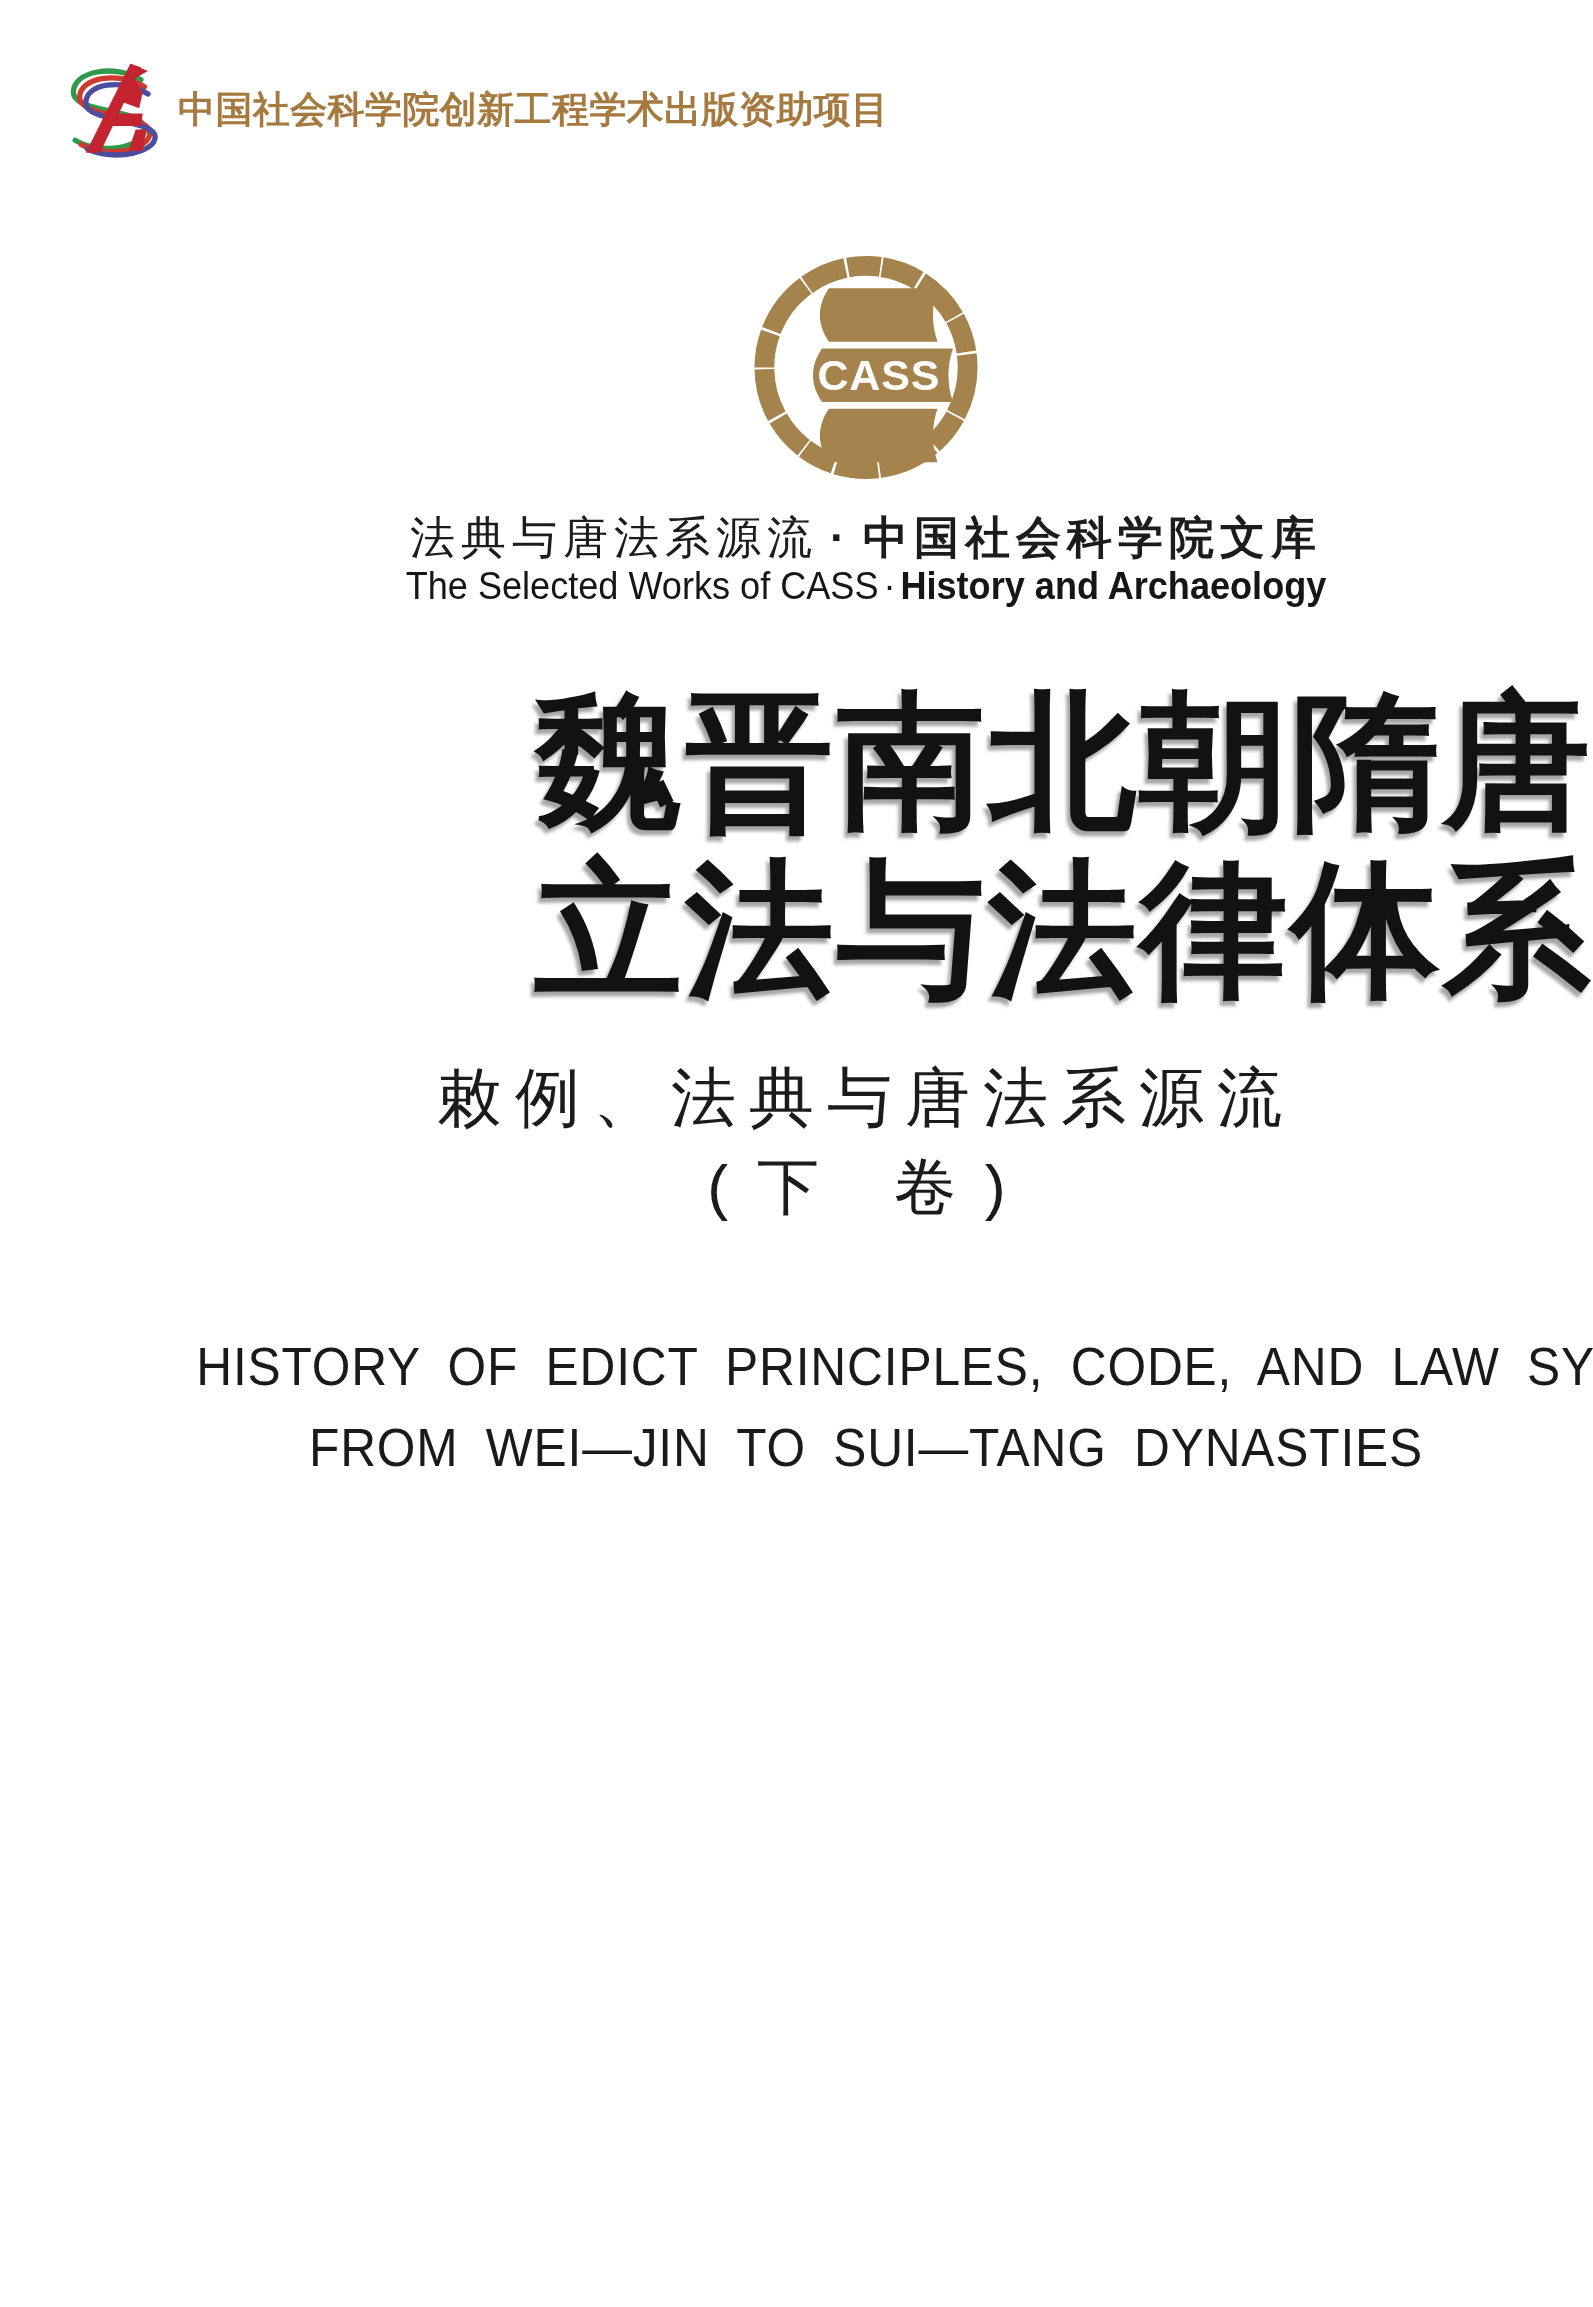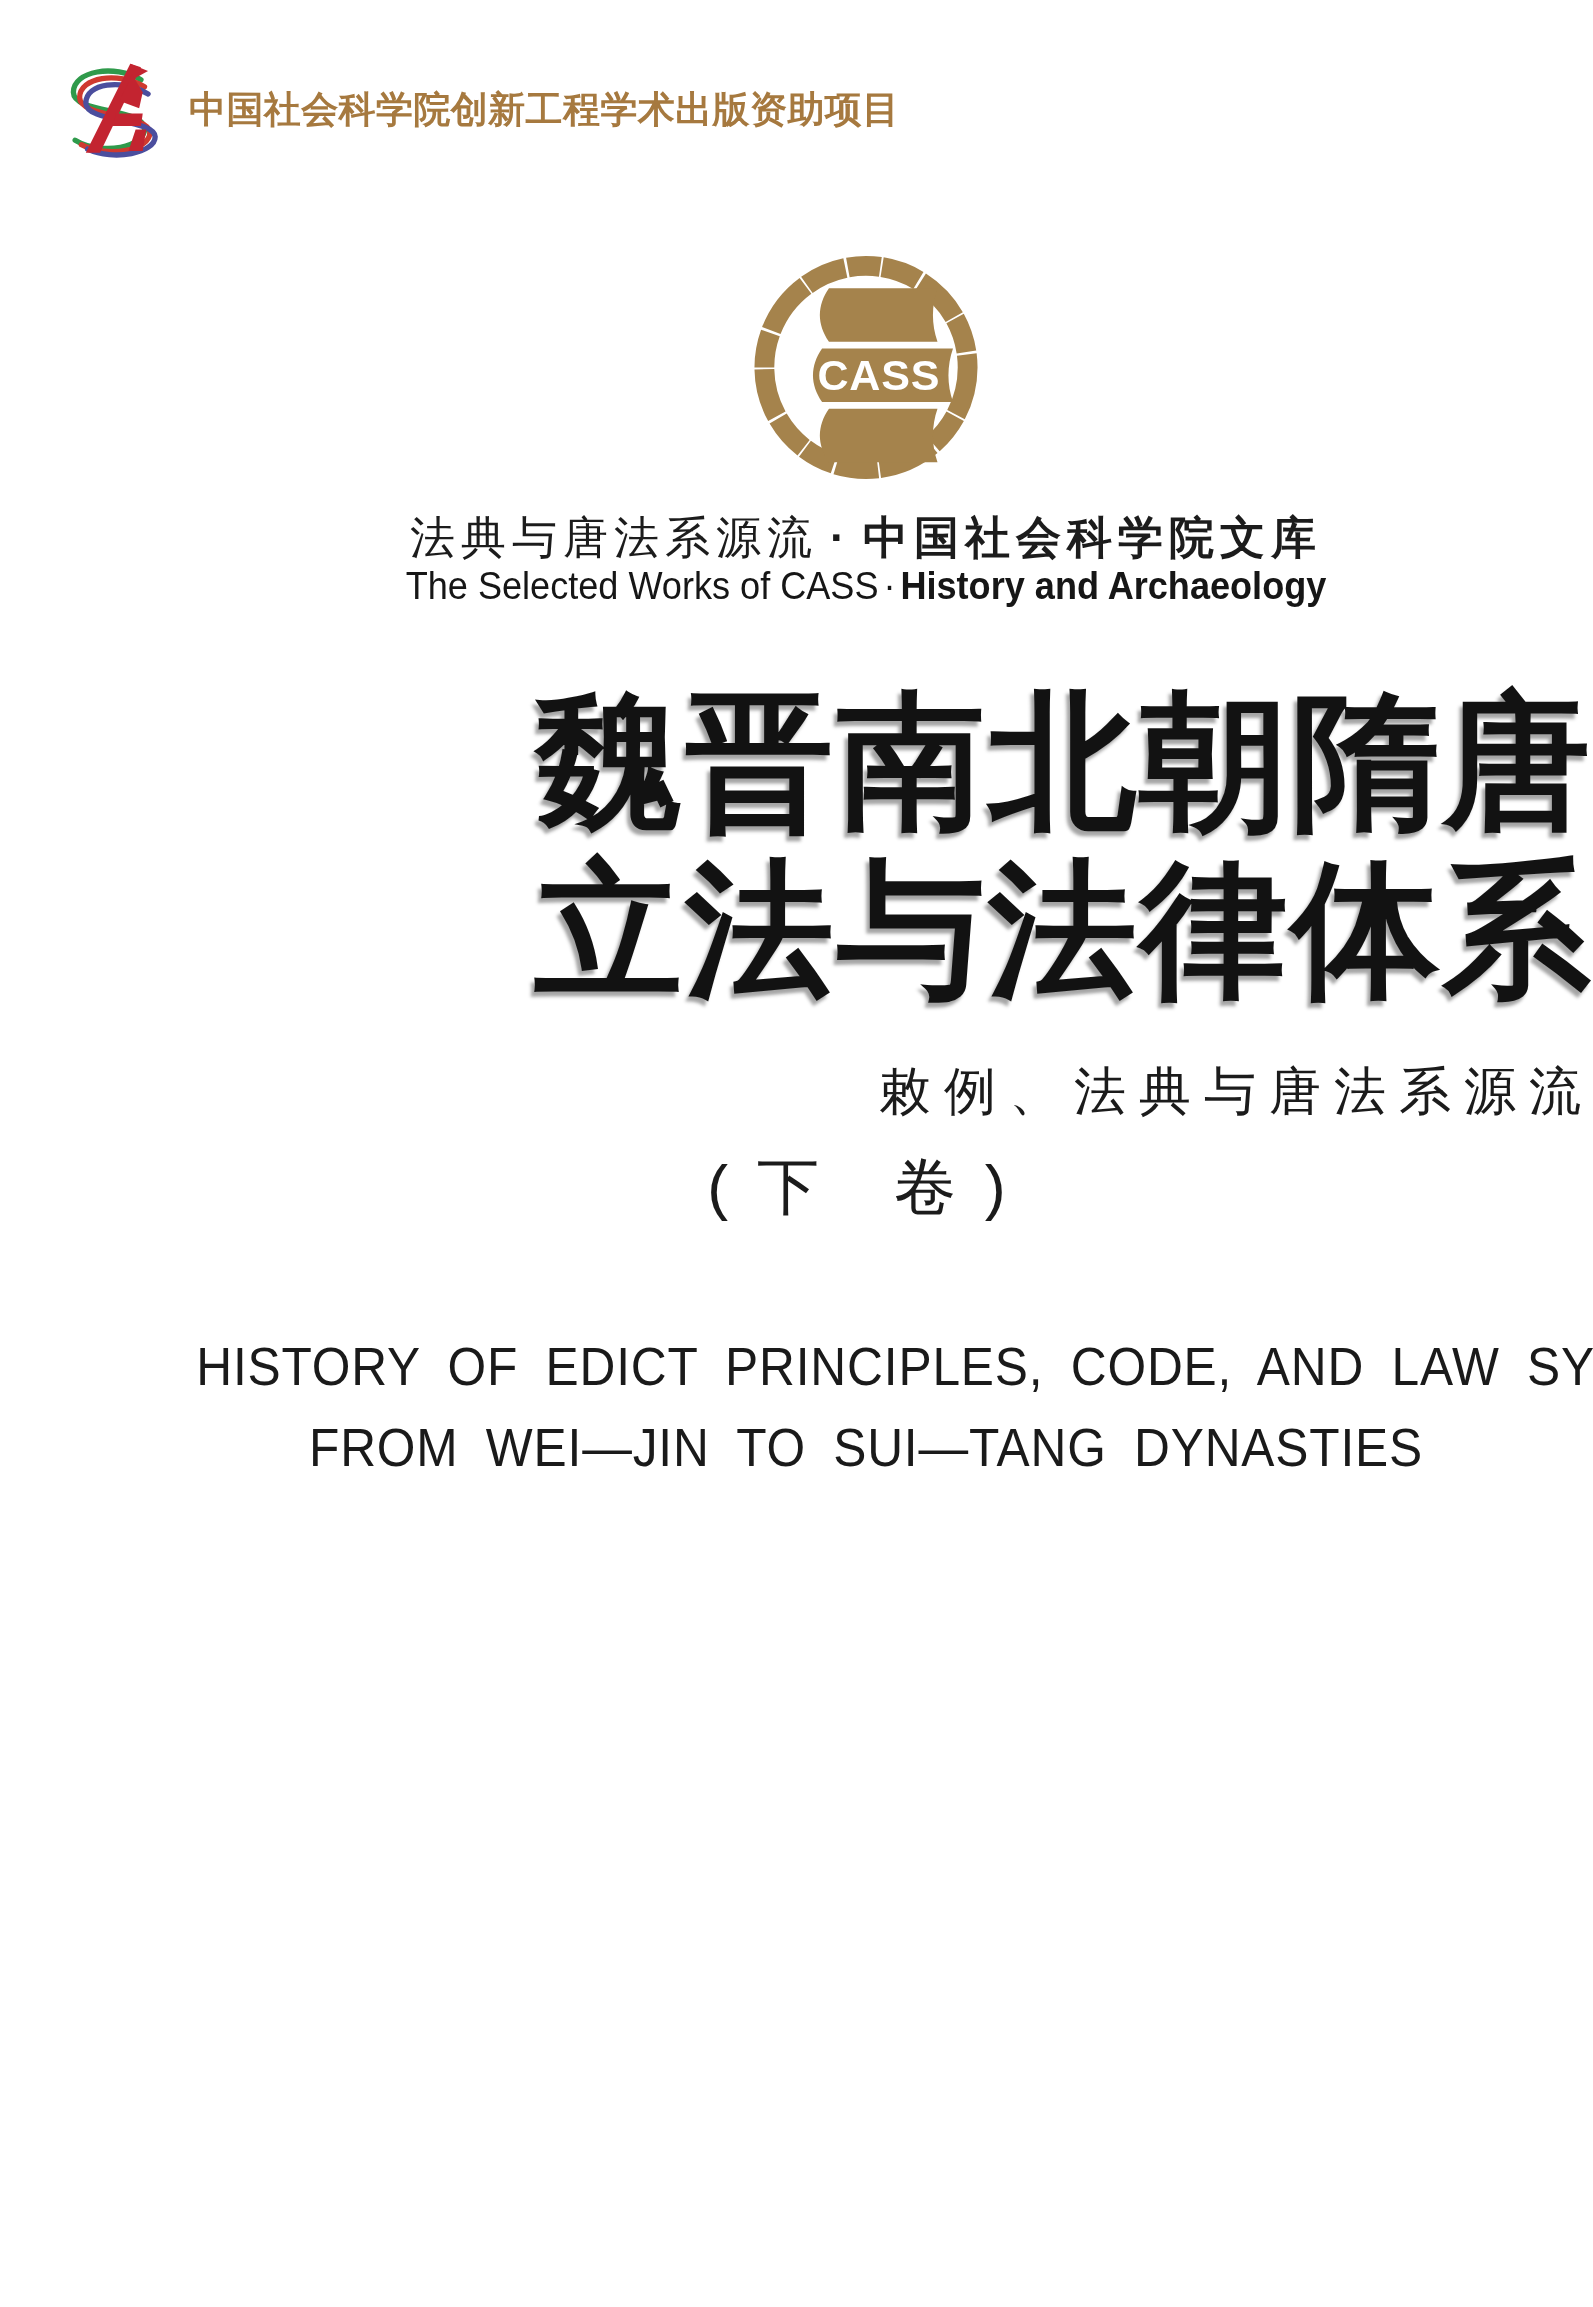--- a/index.html
+++ b/index.html
@@ -6,21 +6,21 @@
   body{
     width:1594px;height:2307px;background:#ffffff;position:relative;overflow:hidden;
     font-family:"Liberation Sans",sans-serif;
   }
   
   .axis{position:absolute;left:138px;width:1456px;text-align:center;}
 
   
   .funding{
     position:absolute;left:53px;top:62px;height:96px;
-    display:flex;align-items:center;gap:17px;text-align:left;
+    display:flex;align-items:center;gap:6px;text-align:left;
   }
   .funding .sa-logo{width:119px;height:96px;flex:0 0 auto;}
   .funding .funding-text{
     font-size:37px;font-weight:bold;letter-spacing:0.4px;
     color:#a6793f;font-family:"Liberation Sans",sans-serif;white-space:nowrap;
   }
 
   
   .seal{position:absolute;left:748px;top:245px;width:236px;height:245px;}
 
@@ -46,21 +46,21 @@
     white-space:nowrap;line-height:1;
     text-shadow:-3.4px 5.2px 3.4px rgba(30,30,30,0.40);
     text-align:right;
   }
   .title-l1{top:689px;}
   .title-l2{top:857px;}
 
   
   .subtitle{
     top:1063px;font-family:"Liberation Serif","DejaVu Serif",serif;
-    font-size:52px;letter-spacing:13px;color:#1b1b1b;white-space:nowrap;line-height:1.1;text-align:right;
+    font-size:65px;letter-spacing:13px;color:#1b1b1b;white-space:nowrap;line-height:1.1;
   }
   .volume{
     top:1158px;font-family:Liberation Mono, monospace;
     font-size:62px;letter-spacing:19px;color:#1b1b1b;white-space:nowrap;line-height:1.1;
   }
 
   
   .en-title{
     font-size:54px;color:#1a1a1a;white-space:nowrap;line-height:1;
     letter-spacing:0.9px;word-spacing:13.8px;

